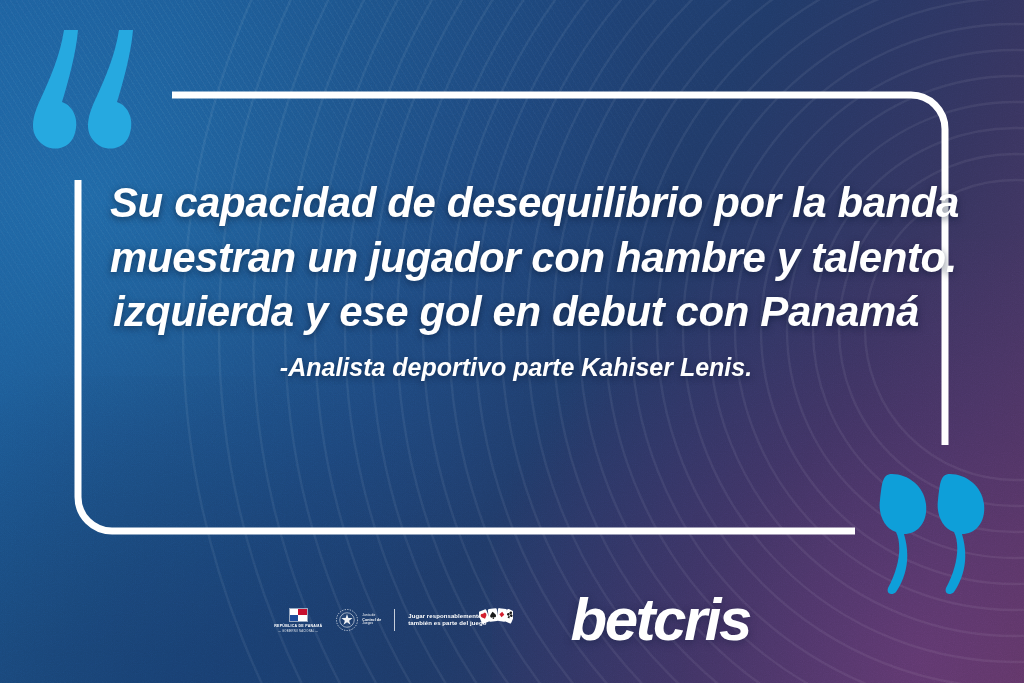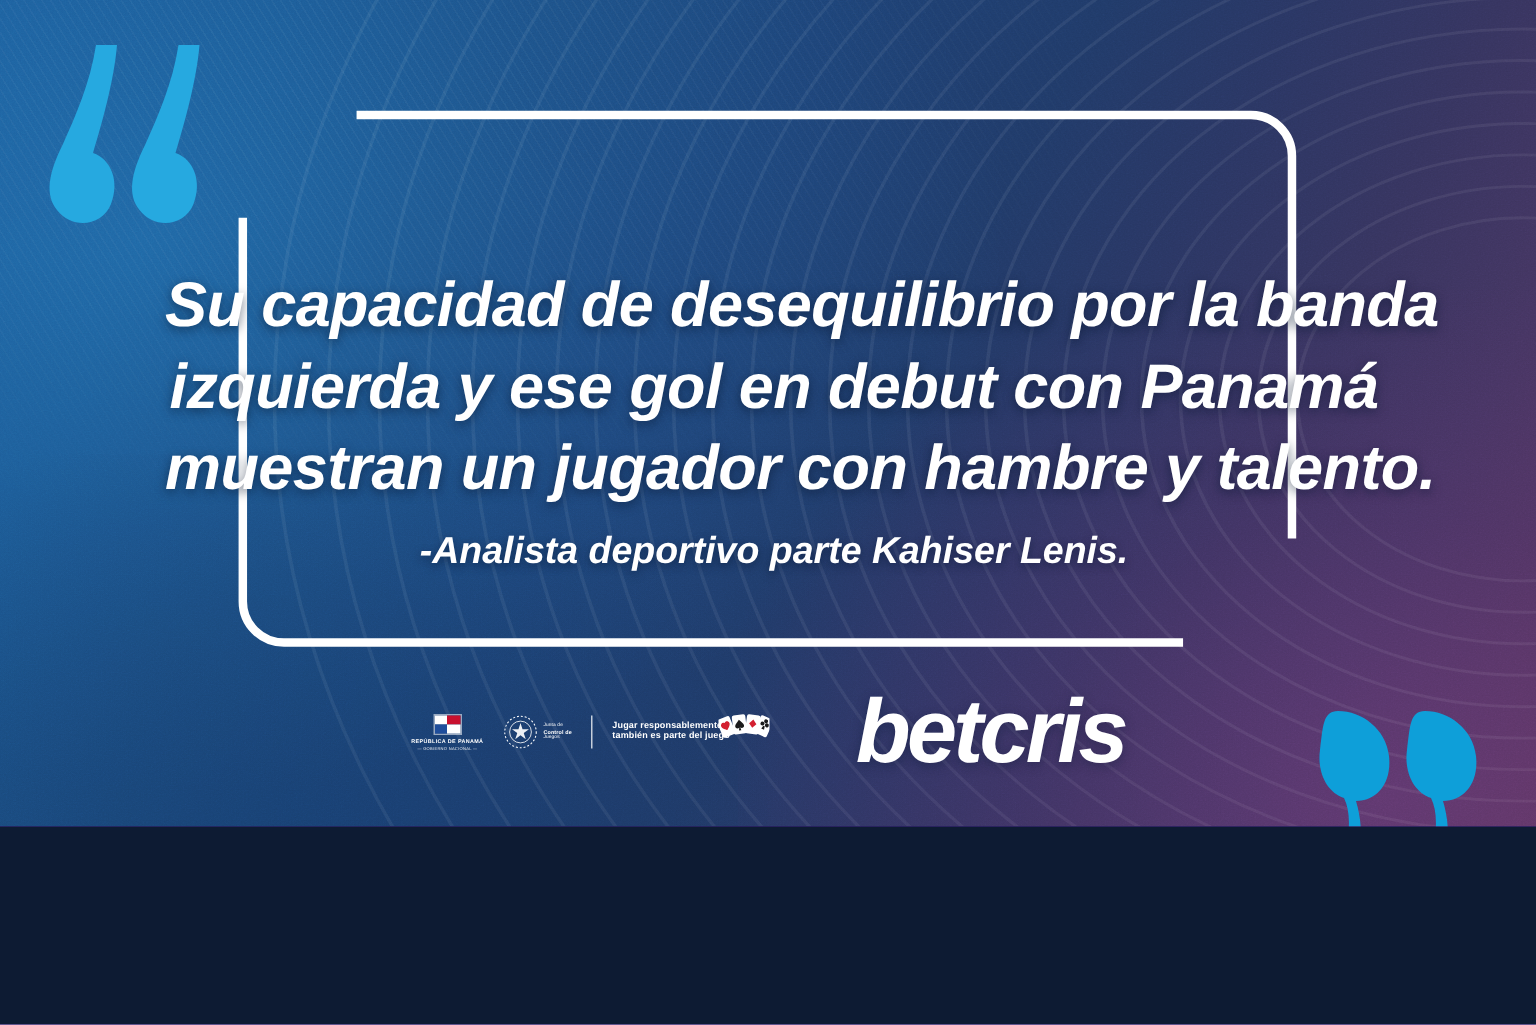--- a/index.html
+++ b/index.html
@@ -7,23 +7,23 @@
     padding: 0;
     background: #0d1b33;
   }
   body {
     font-family: "Liberation Sans", sans-serif;
   }
 
   #stage {
     position: relative;
     width: 1024px;
-    height: 551px;
+    height: 683px;
     overflow: hidden;
-    background: #6d28d9;
+    background: #0369a1;
   }
 
   
   .bg-base {
     position: absolute;
     inset: 0;
     background:
       linear-gradient(118deg,
         #1C5C98 0%,
         #1B5790 14%,
@@ -336,22 +336,22 @@
     <svg width="118" height="128" viewBox="0 0 118 128" aria-hidden="true">
       <g fill="#0E9FD9">
         <path d="M14 4 C 30 4, 46 16, 48 34 C 50 52, 40 64, 26 64 C 32 84, 30 104, 18 122 C 14 126, 8 124, 10 118 C 22 96, 24 74, 18 62 C 6 58, 0 44, 2 30 C 4 14, 4 4, 14 4 Z"></path>
         <path d="M72 4 C 88 4, 104 16, 106 34 C 108 52, 98 64, 84 64 C 90 84, 88 104, 76 122 C 72 126, 66 124, 68 118 C 80 96, 82 74, 76 62 C 64 58, 58 44, 60 30 C 62 14, 62 4, 72 4 Z"></path>
       </g>
     </svg>
   </div>
 
   <div class="quote-block">
     <div class="quote-line">Su capacidad de desequilibrio por la banda</div>
+    <div class="quote-line">muestran un jugador con hambre y talento.</div>
     <div class="quote-line">izquierda y ese gol en debut con Panamá</div>
-    <div class="quote-line">muestran un jugador con hambre y talento.</div>
     <div class="attribution">-Analista deportivo parte Kahiser Lenis.</div>
   </div>
 
   <div class="footer">
 
     <div class="reg-group">
 
       <div class="panama-mark">
         <div class="panama-flag">
           <div class="pf-q pf-w"></div>

